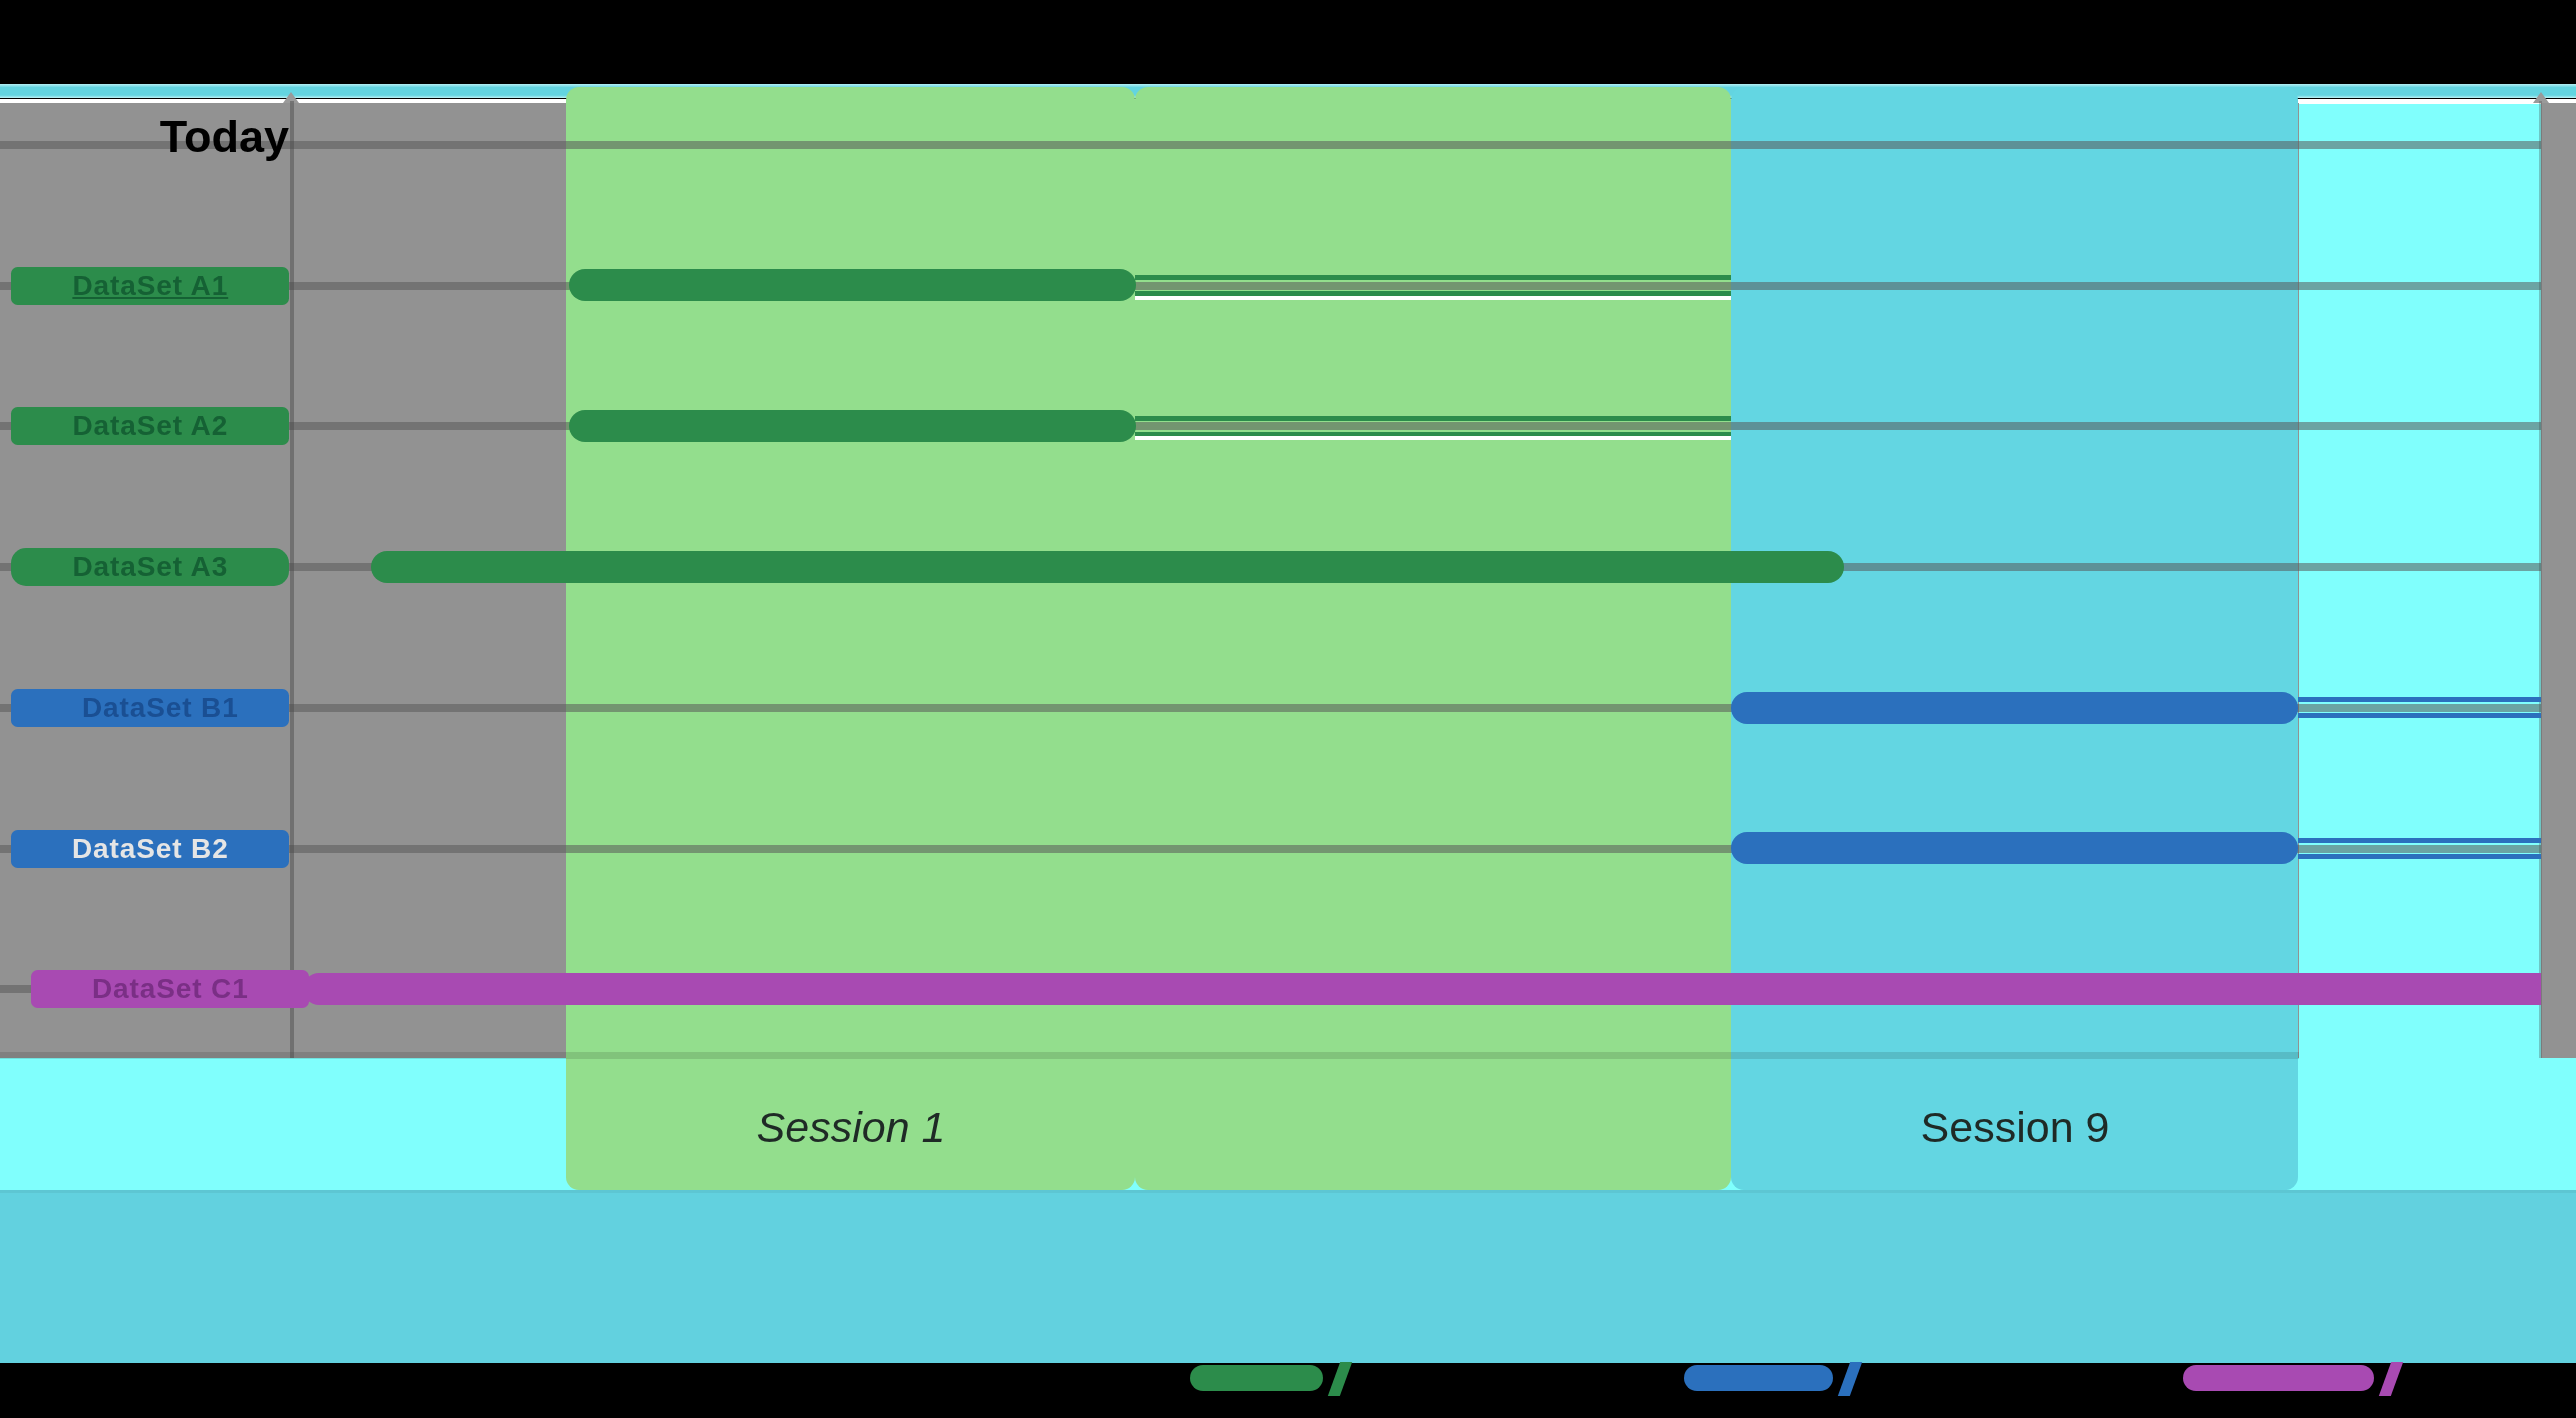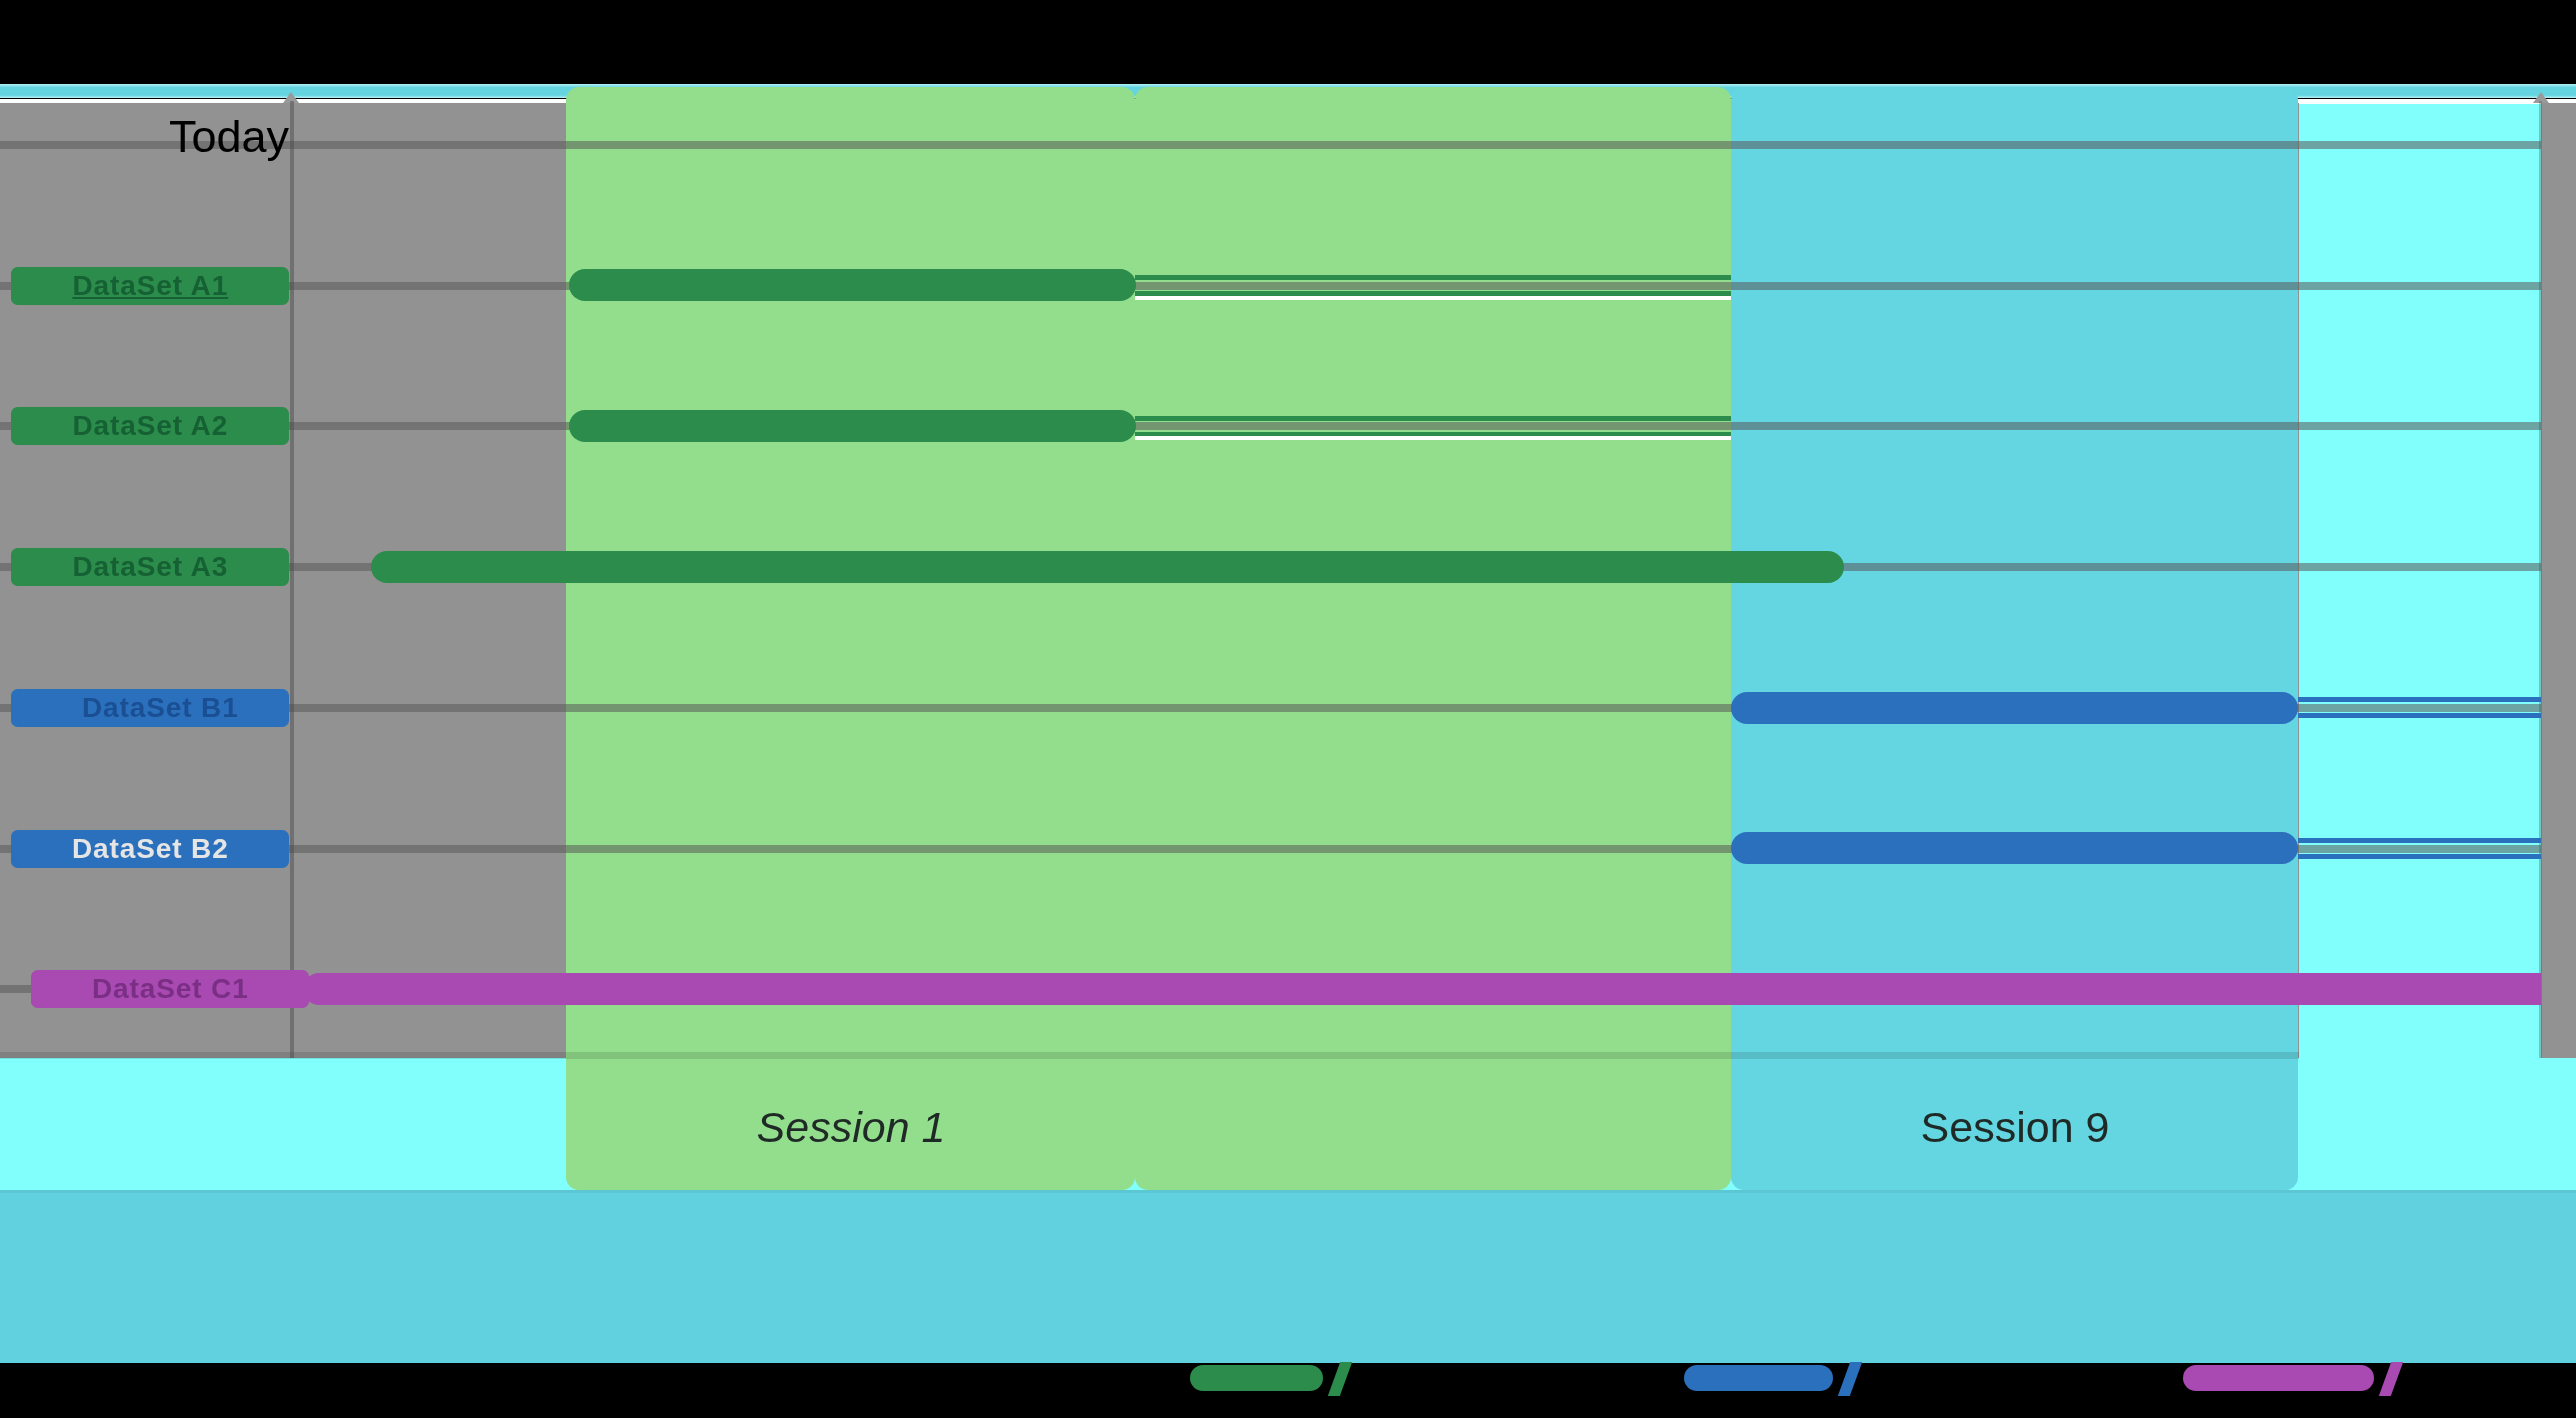--- a/index.html
+++ b/index.html
@@ -18,21 +18,21 @@
   .black-band{left:0;top:1363px;width:2576px;height:56px;background:#000;z-index:6;}
   .session{top:87px;height:1103px;border-radius:13px;z-index:2;}
   .session-label{z-index:6;height:45px;line-height:45px;text-align:center;color:#1f2a26;
       font-size:43px;top:1105px;width:394px;}
   .row-line{left:0;width:2541px;height:7.5px;background:rgba(90,90,90,0.55);z-index:3;}
   .gray-bottom-edge{left:0;top:1052px;width:2299px;height:6.6px;background:rgba(0,0,0,0.12);z-index:2;}
   .today-line{left:290px;top:101px;width:3.8px;height:957px;background:rgba(70,70,70,0.45);z-index:3;}
   .edge-line{left:2539px;top:101px;width:2.8px;height:957px;background:rgba(70,70,70,0.30);z-index:3;}
   .marker-arrow{width:0;height:0;border-left:8.4px solid transparent;border-right:8.4px solid transparent;
       border-bottom:11.3px solid #9a9a9a;z-index:3;}
-  .today-label{font-size:45px;font-weight:400;color:#000;z-index:6;height:41px;line-height:41px;}
+  .today-label{font-size:45px;font-weight:700;color:#000;z-index:6;height:41px;line-height:41px;}
   .bar{height:32px;z-index:4;}
   .whisk{height:4.7px;z-index:4;}
   .whisk-white{height:3.8px;background:#ffffff;z-index:4;}
   .pill{left:11.3px;width:278px;height:38px;border-radius:6.6px;z-index:5;
       display:flex;align-items:center;justify-content:center;}
   .pill span{font-size:28px;font-weight:700;letter-spacing:0.9px;}
   .legend-pill{top:1365px;height:26px;border-radius:13px;z-index:7;}
   .legend-slash{top:1362px;height:34px;width:12.2px;transform:skewX(-20deg);z-index:7;}
 </style>
 </head>
@@ -86,21 +86,21 @@
       <div class="abs whisk" style="left: 2298px; width: 243px; top: 854px; background: rgb(43, 112, 189);"></div>
       <div class="abs bar" style="left: 303px; width: 2238px; top: 973px; background: rgb(168, 74, 178); border-radius: 16px 0px 0px 16px;"></div>
     </div>
   <div id="pills">
       <div class="abs pill" style="top: 267px; background: rgb(44, 140, 75);">
         <span style="color: rgb(21, 97, 52); text-decoration: underline;">DataSet A1</span>
       </div>
       <div class="abs pill" style="top: 407px; background: rgb(44, 140, 75);">
         <span style="color: rgb(21, 97, 52); text-align: right;">DataSet A2</span>
       </div>
-      <div class="abs pill" style="top: 548px; background: rgb(44, 140, 75);">
+      <div class="abs pill" style="top: 548px; background: rgb(44, 140, 75); border-radius: 15px;">
         <span style="color: rgb(21, 97, 52);">DataSet A3</span>
       </div>
       <div class="abs pill" style="top: 689px; background: rgb(43, 112, 189);">
         <span style="color: rgb(26, 79, 147); margin-left: 20px;">DataSet B1</span>
       </div>
       <div class="abs pill" style="top: 830px; background: rgb(43, 112, 189);">
         <span style="color: #e5e5e5;">DataSet B2</span>
       </div>
       <div class="abs pill" style="top: 970px; background: rgb(168, 74, 178); margin-left: 20px;">
         <span style="color: rgb(122, 47, 133);">DataSet C1</span>

